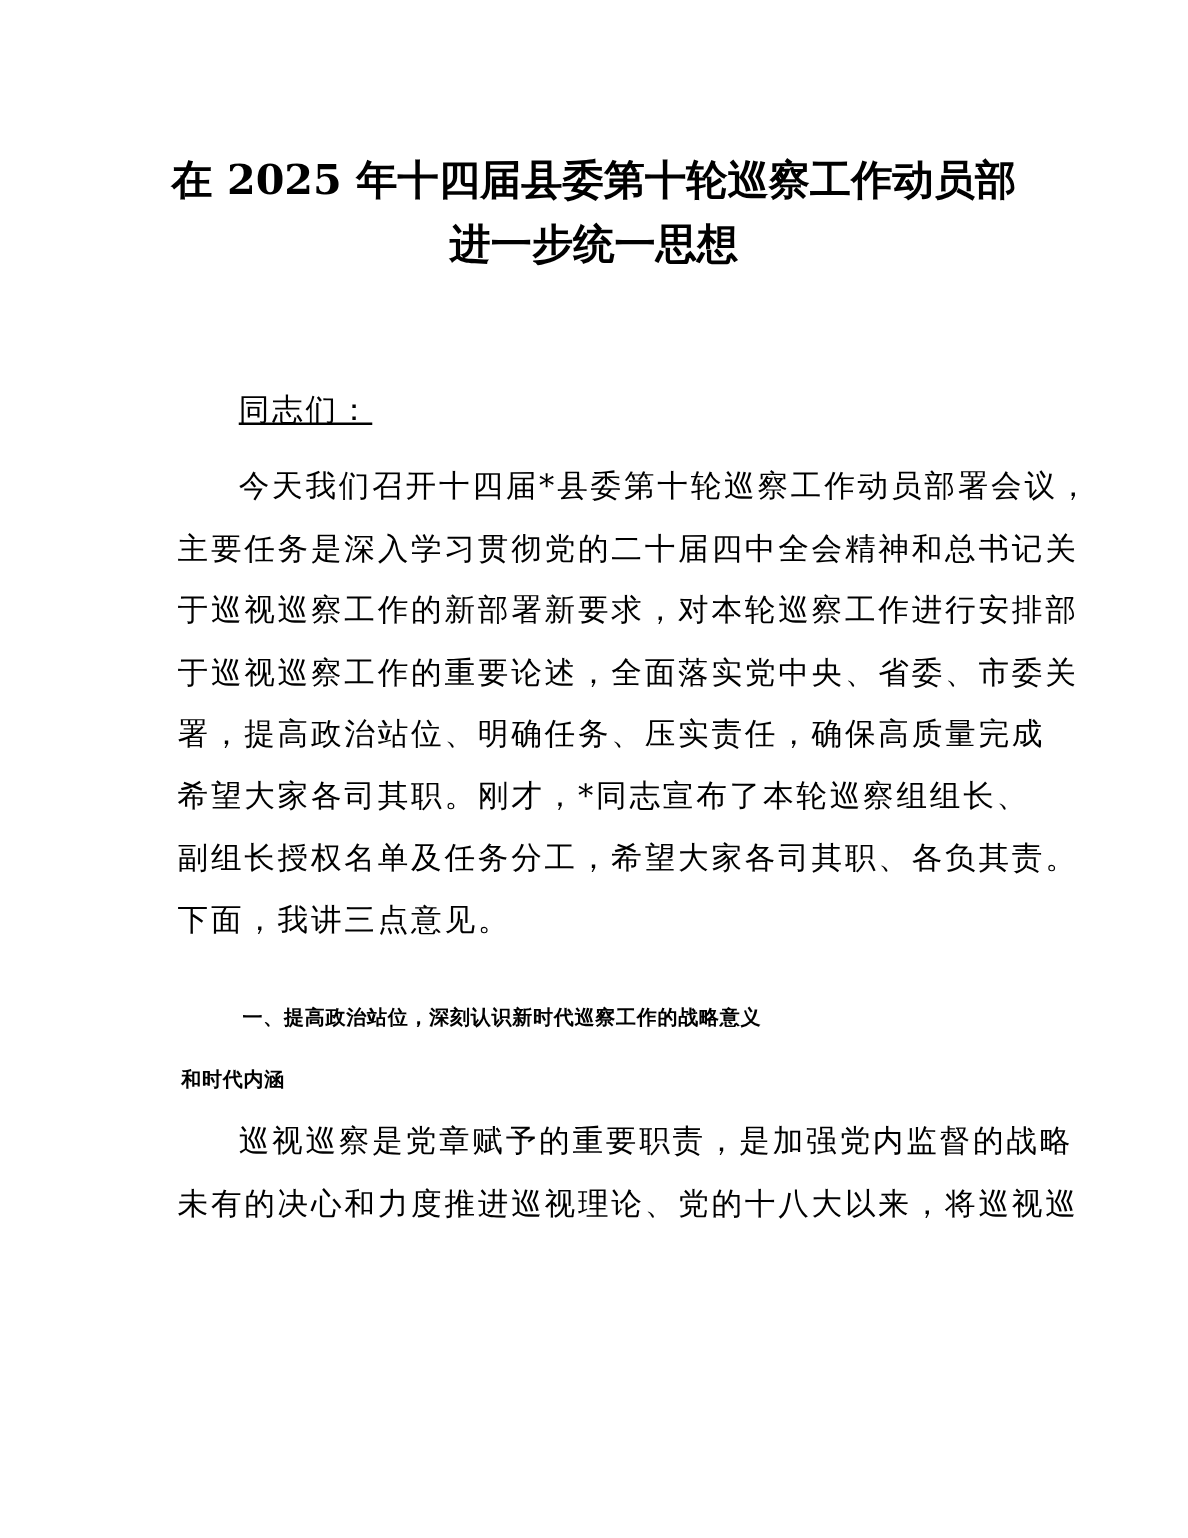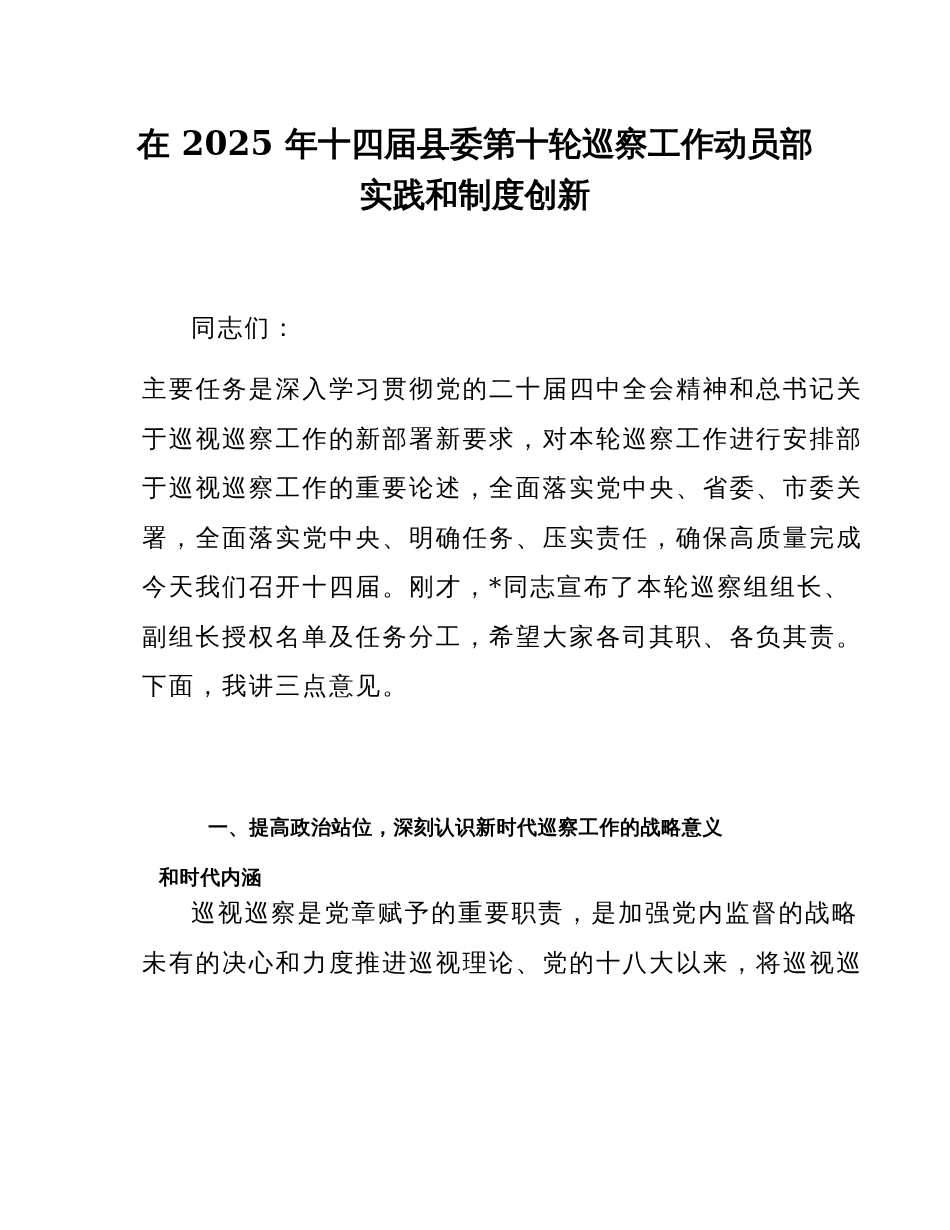--- a/index.html
+++ b/index.html
@@ -41,56 +41,58 @@
       width: 670px;
       font-family: "DejaVu Serif", "Liberation Serif", serif;
       font-size: 24.5px;
       line-height: 49.5px;
       letter-spacing: 2.2px;
       text-align: justify;
       margin: 0;
     }
     .indent {
       text-indent: 49px;
+      text-decoration: underline;
     }
     .heading-text {
       position: absolute;
       left: 142px;
       width: 670px;
       font-family: "DejaVu Sans", "Liberation Sans", sans-serif;
       font-weight: bold;
-      font-size: 20px;
+      font-size: 16px;
       line-height: 49.5px;
       letter-spacing: 0.6px;
       text-align: justify;
-      margin: 17px;
+      margin: 3px;
     }
     .line {
       display: block;
       white-space: nowrap;
     }
   </style>
 </head>
 <body>
 
 <div class="page">
 
   <h1 class="title">
     <span class="line">在 2025 年十四届县委第十轮巡察工作动员部</span>
-    <span class="line">实践和制度创新</span>
+    <span class="line">进一步统一思想</span>
   </h1>
 
   <p class="body-text indent" style="top: 303px;">同志们：</p>
 
   <p class="body-text" style="top: 364px;">
+    <span class="line" style="padding-left: 49px;">今天我们召开十四届*县委第十轮巡察工作动员部署会议，</span>
     <span class="line">主要任务是深入学习贯彻党的二十届四中全会精神和总书记关</span>
     <span class="line">于巡视巡察工作的新部署新要求，对本轮巡察工作进行安排部</span>
     <span class="line">于巡视巡察工作的重要论述，全面落实党中央、省委、市委关</span>
-    <span class="line">署，全面落实党中央、明确任务、压实责任，确保高质量完成</span>
-    <span class="line">今天我们召开十四届。刚才，*同志宣布了本轮巡察组组长、</span>
+    <span class="line">署，提高政治站位、明确任务、压实责任，确保高质量完成</span>
+    <span class="line">希望大家各司其职。刚才，*同志宣布了本轮巡察组组长、</span>
     <span class="line">副组长授权名单及任务分工，希望大家各司其职、各负其责。</span>
     <span class="line">下面，我讲三点意见。</span>
   </p>
 
   <h2 class="heading-text" style="top: 786px;">
     <span class="line" style="padding-left: 49px;">一、提高政治站位，深刻认识新时代巡察工作的战略意义</span>
     <span class="line">和时代内涵</span>
   </h2>
 
   <p class="body-text" style="top: 888px;">

